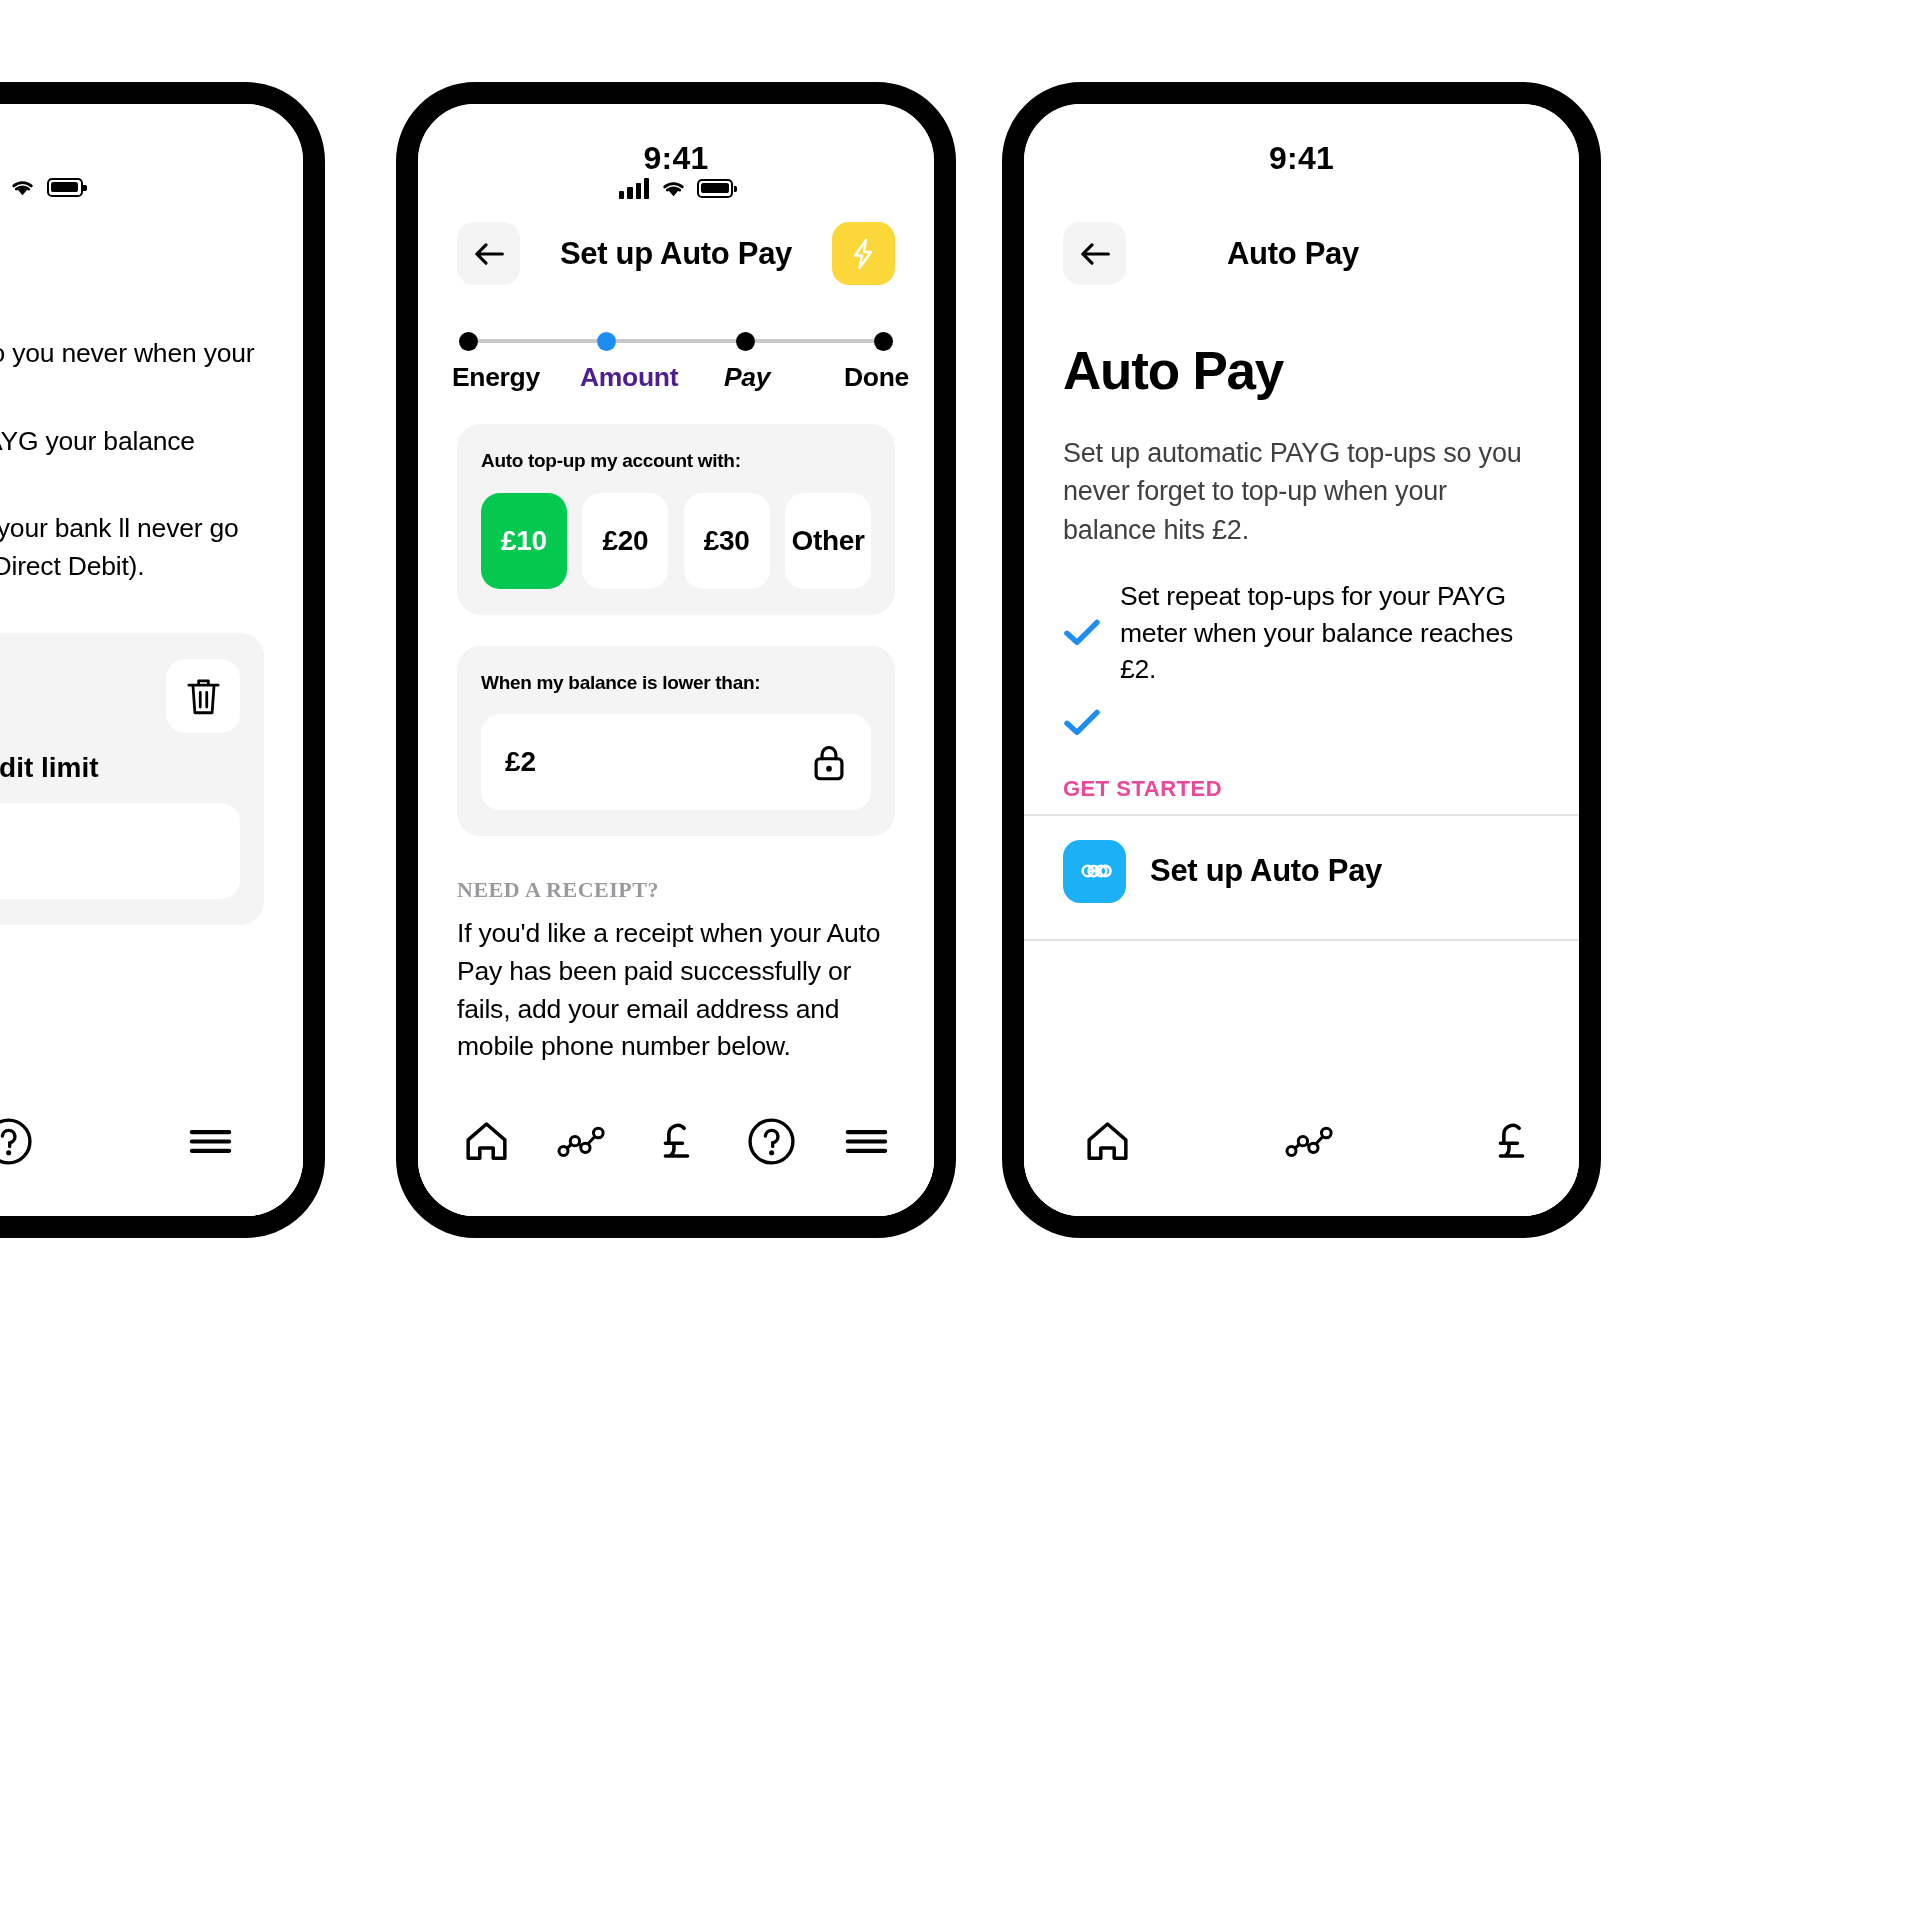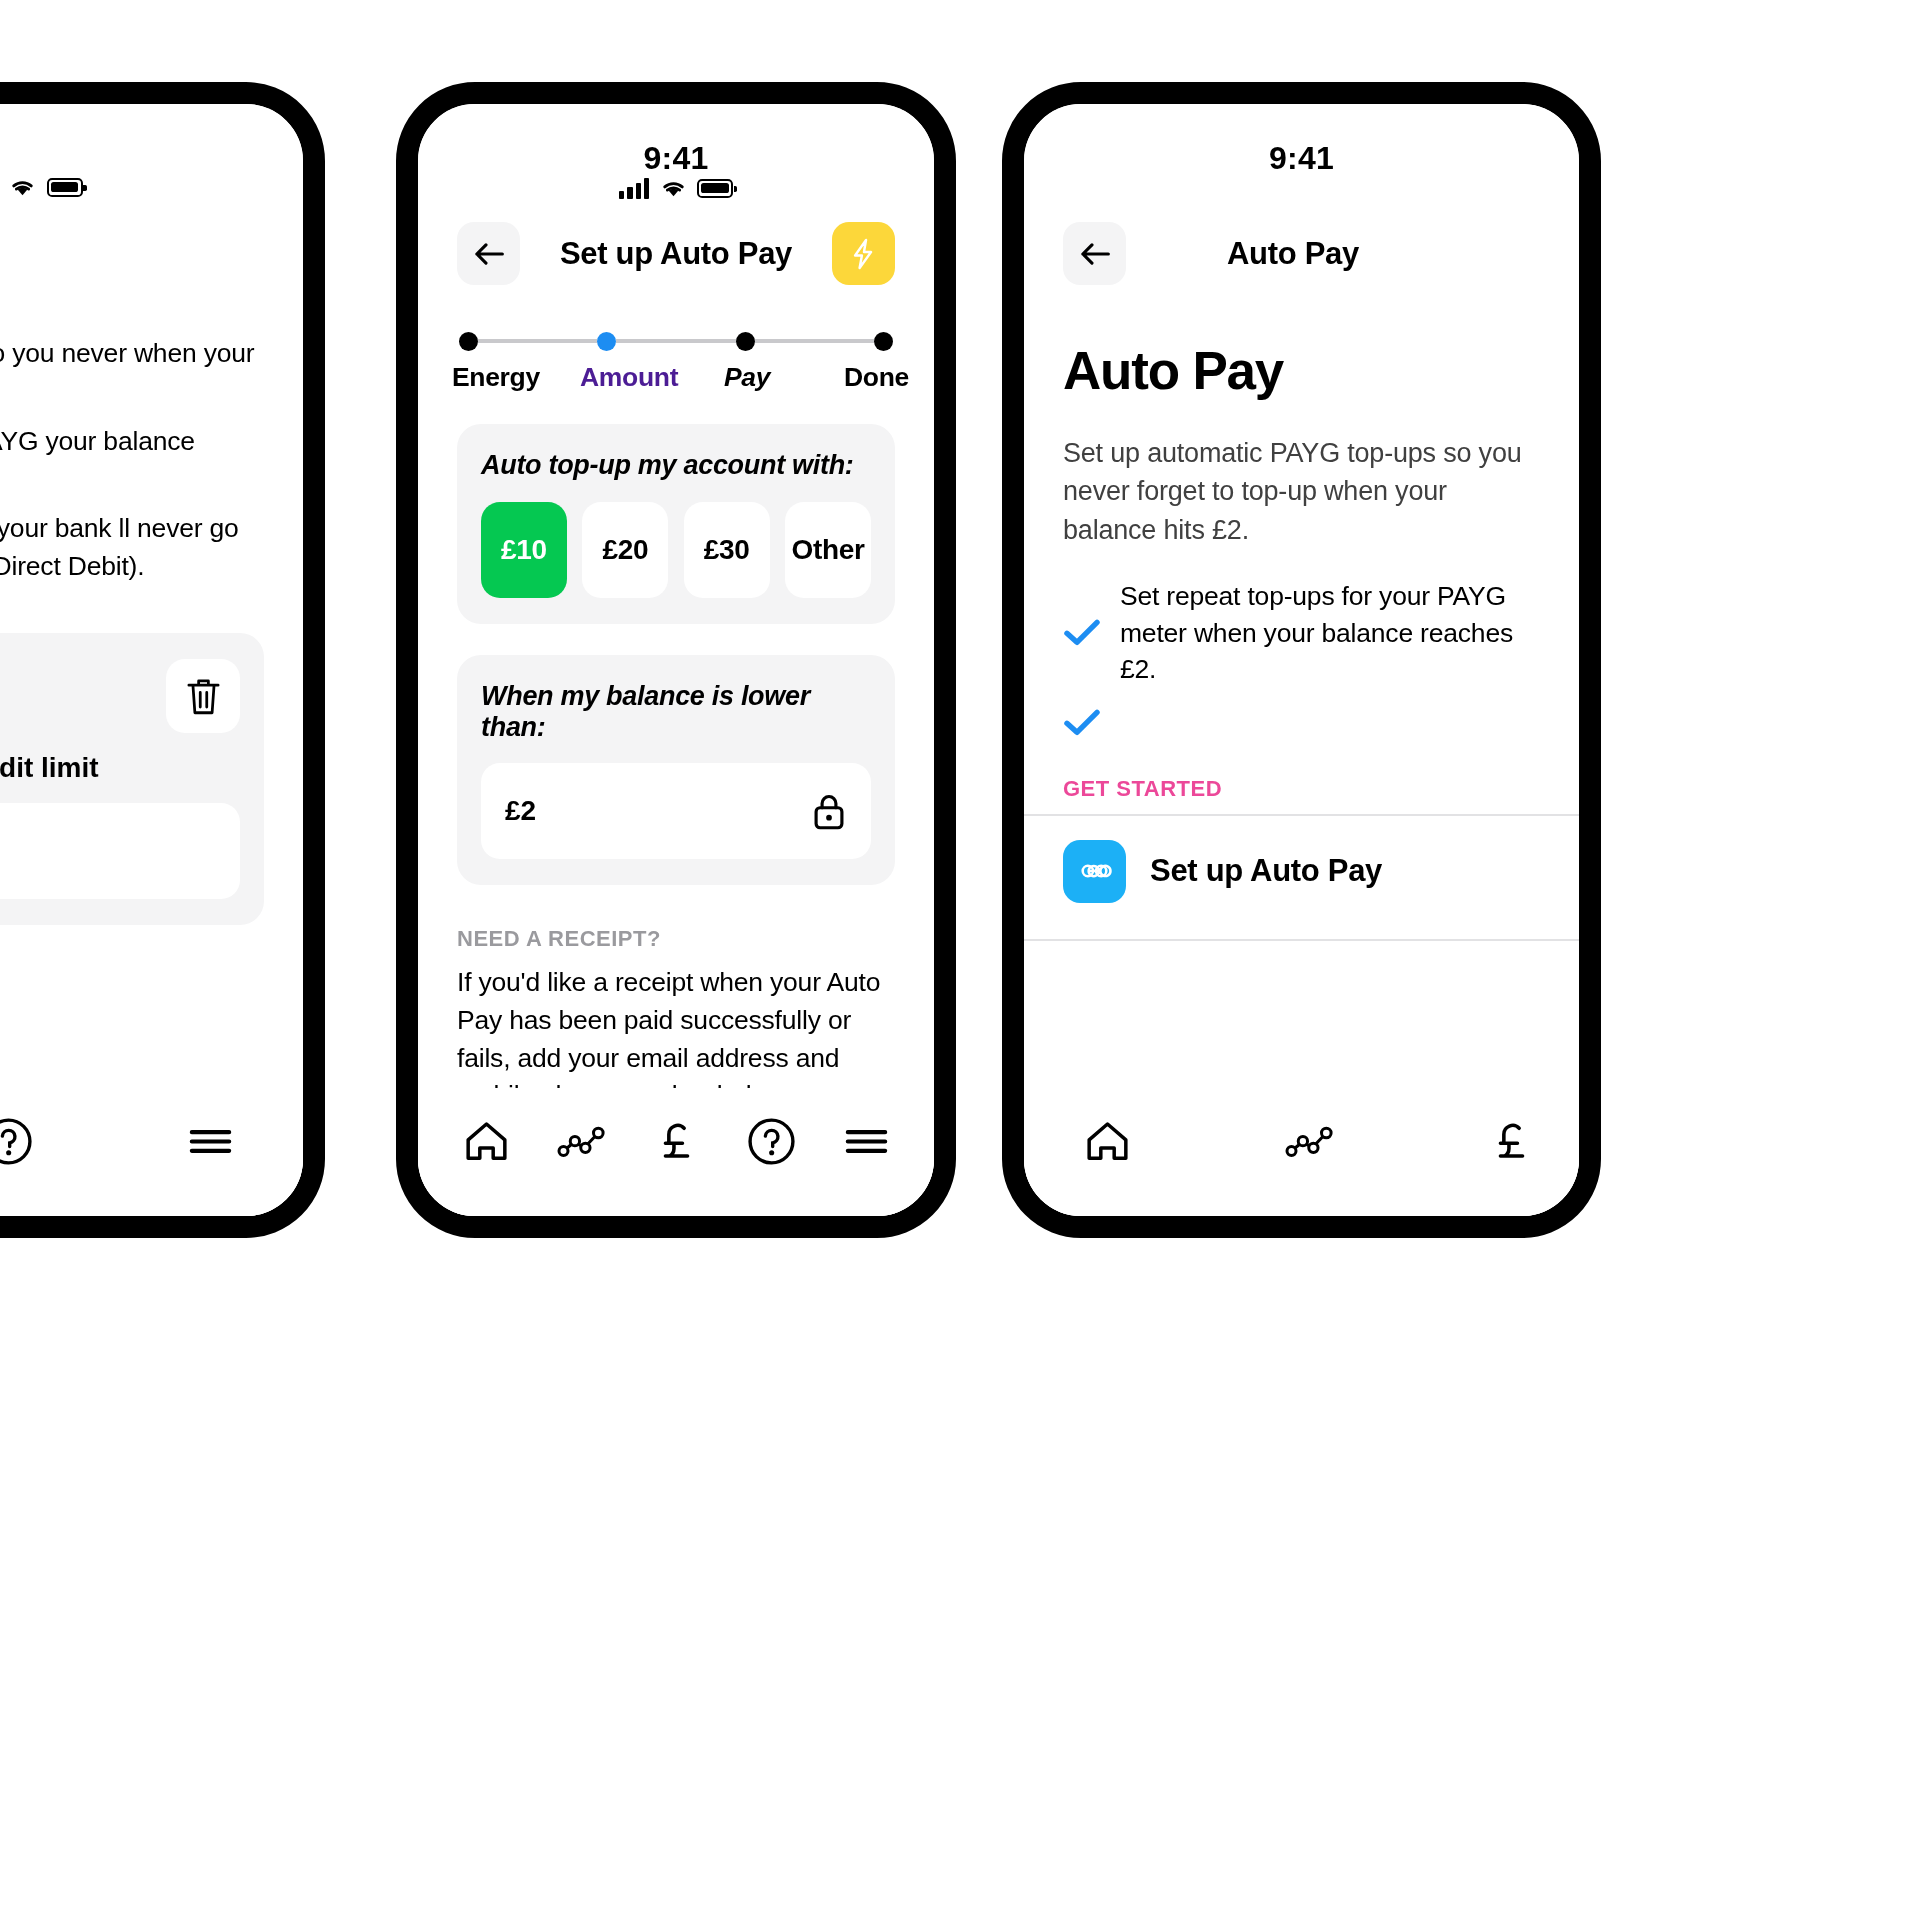--- a/index.html
+++ b/index.html
@@ -79,39 +79,39 @@
   .st-lab { font-size:26.5px; font-weight:700; color:#000; letter-spacing:-0.3px; }
   .st-lab.active { color:#4c1d95; }
   .st-lab:nth-child(1){ flex:0 0 auto; margin-left:-5.1px; width:128px;}
   .st-lab:nth-child(2){ flex:0 0 auto; width:144px; }
   .st-lab:nth-child(3){ flex:0 0 auto; width:120px;font-style:italic; }
   .st-lab:nth-child(4){ flex:0 0 auto; }
 
   
   .body { padding: 0 39px; }
   .card { background:#f4f4f5; border-radius:24px; padding:26px 24px 26px 24px; margin-top:31px; }
-  .card-h { font-size:27px; font-weight:700; color:#000; letter-spacing:-0.3px; margin-bottom:20.5px;font-style:italic;}
+  .card-h { font-size:19px; font-weight:700; color:#000; letter-spacing:-0.3px; margin-bottom:20.5px;}
   .amt-row { display:flex; gap:15.4px; }
   .amt {
     flex:1 1 0; height:96px; border-radius:19px; background:#ffffff;
     display:flex; align-items:center; justify-content:center;
     font-size:28px; font-weight:700; color:#000; letter-spacing:-0.3px;
   }
   .amt.sel { background:#05C851; color:#ffffff; }
 
   .bal-field {
     background:#ffffff; border-radius:19px; height:96px;
     display:flex; align-items:center; justify-content:space-between;
     padding: 0 24px;
   }
   .bal-val { font-size:28px; font-weight:700; color:#000; }
   .lock { width:36px; height:39px; }
 
   
-  .sec-kicker { font-size:22px; font-weight:700; color:#9a9a9e; letter-spacing:0.5px; margin-top:41px; }
+  .sec-kicker { font-size:22px; font-weight:700; color:#9a9a9e; letter-spacing:0.5px; margin-top:41px;font-family:Liberation Serif, serif; }
   .para { font-size:26.5px; line-height:1.42; color:#000; margin-top:12px; letter-spacing:-0.2px;}
   .flabel { font-size:26.5px; font-weight:700; color:#000; margin-top:29px; letter-spacing:-0.2px;}
   .finput {
     margin-top:13.7px; background:#f4f4f5; border-radius:19px; height:92px;
     display:flex; align-items:center; padding:0 26px;
     font-size:26.5px; color:#9a9a9e;
   }
 
   
   .tabbar {

